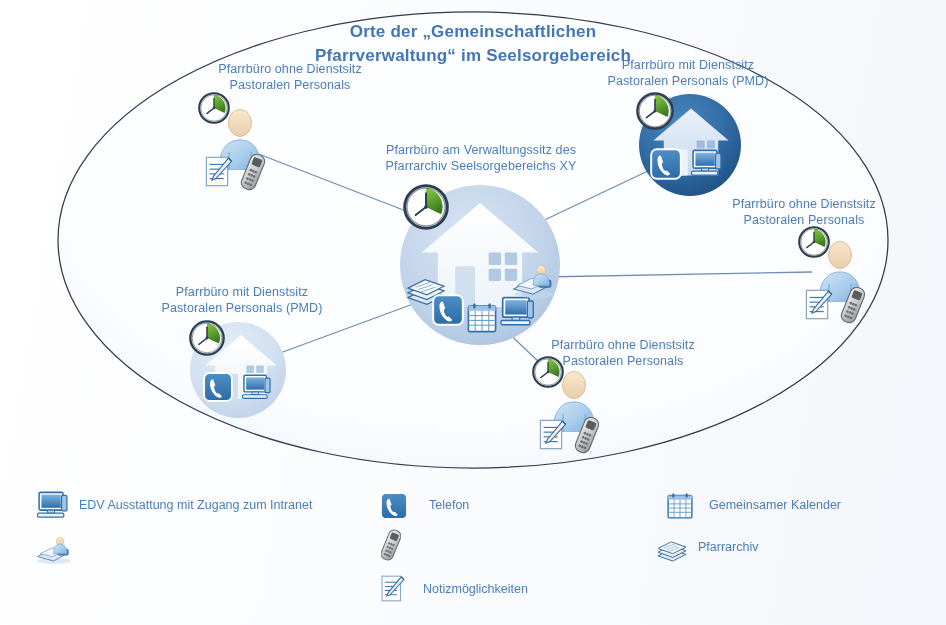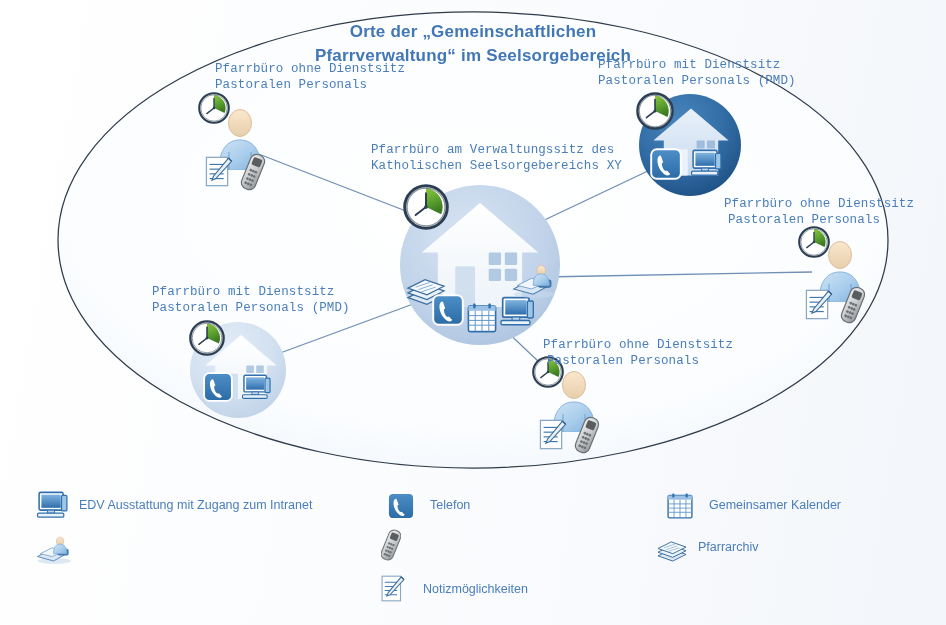--- a/index.html
+++ b/index.html
@@ -18,21 +18,20 @@
   svg.layer{position:absolute;left:0;top:0;width:946px;height:625px;}
 
   .lbl{
     position:absolute;
     color:#4a7ebb;
     font-size:12.5px;
     line-height:15.5px;
     text-align:center;
     white-space:nowrap;
     letter-spacing:.1px;
-    font-family:Liberation Mono, monospace;
   }
   .title{
     position:absolute;
     color:#4277b5;
     font-weight:bold;
     font-size:17px;
     line-height:24px;
     text-align:center;
     width:420px;
     left:263px;top:20px;
@@ -309,21 +308,21 @@
     <div>Pastoralen Personals</div>
   </div>
 
   <div class="lbl" style="left:598px;top:58px;width:180px;">
     <div>Pfarrbüro mit Dienstsitz</div>
     <div>Pastoralen Personals (PMD)</div>
   </div>
 
   <div class="lbl" style="left:371px;top:143px;width:220px;text-align:center;">
     <div>Pfarrbüro am Verwaltungssitz des</div>
-    <div>Katholischen Seelsorgebereichs XY</div>
+    <div>Pfarrarchiv Seelsorgebereichs XY</div>
   </div>
 
   <div class="lbl" style="left:724px;top:197px;width:160px;">
     <div>Pfarrbüro ohne Dienstsitz</div>
     <div>Pastoralen Personals</div>
   </div>
 
   <div class="lbl" style="left:152px;top:285px;width:180px;">
     <div>Pfarrbüro mit Dienstsitz</div>
     <div>Pastoralen Personals (PMD)</div>
@@ -348,21 +347,21 @@
       <div class="lg-item" style="left:0;top:52px;">
         <div class="lg-ico">
           <svg viewBox="0 0 52 38" width="38" height="28" style="margin-top:4px">
               <use href="#ic-backoffice"></use>
             </svg>
         </div>
       </div>
     </div>
 
     <div class="lg-col" style="left:380px;top:0;width:260px;">
-      <div class="lg-item" style="left:7px;top:10px;">
+      <div class="lg-item" style="left:0;top:10px;gap:6px;">
         <div class="lg-ico">
           <svg viewBox="0 0 40 40" width="28" height="28" style="margin-top:2px">
               <use href="#ic-telephone"></use>
             </svg>
         </div>
         <div class="lg-txt">Telefon</div>
       </div>
       <div class="lg-item" style="left:0;top:48px;">
         <div class="lg-ico">
           <svg viewBox="0 0 26 44" width="22" height="34">

